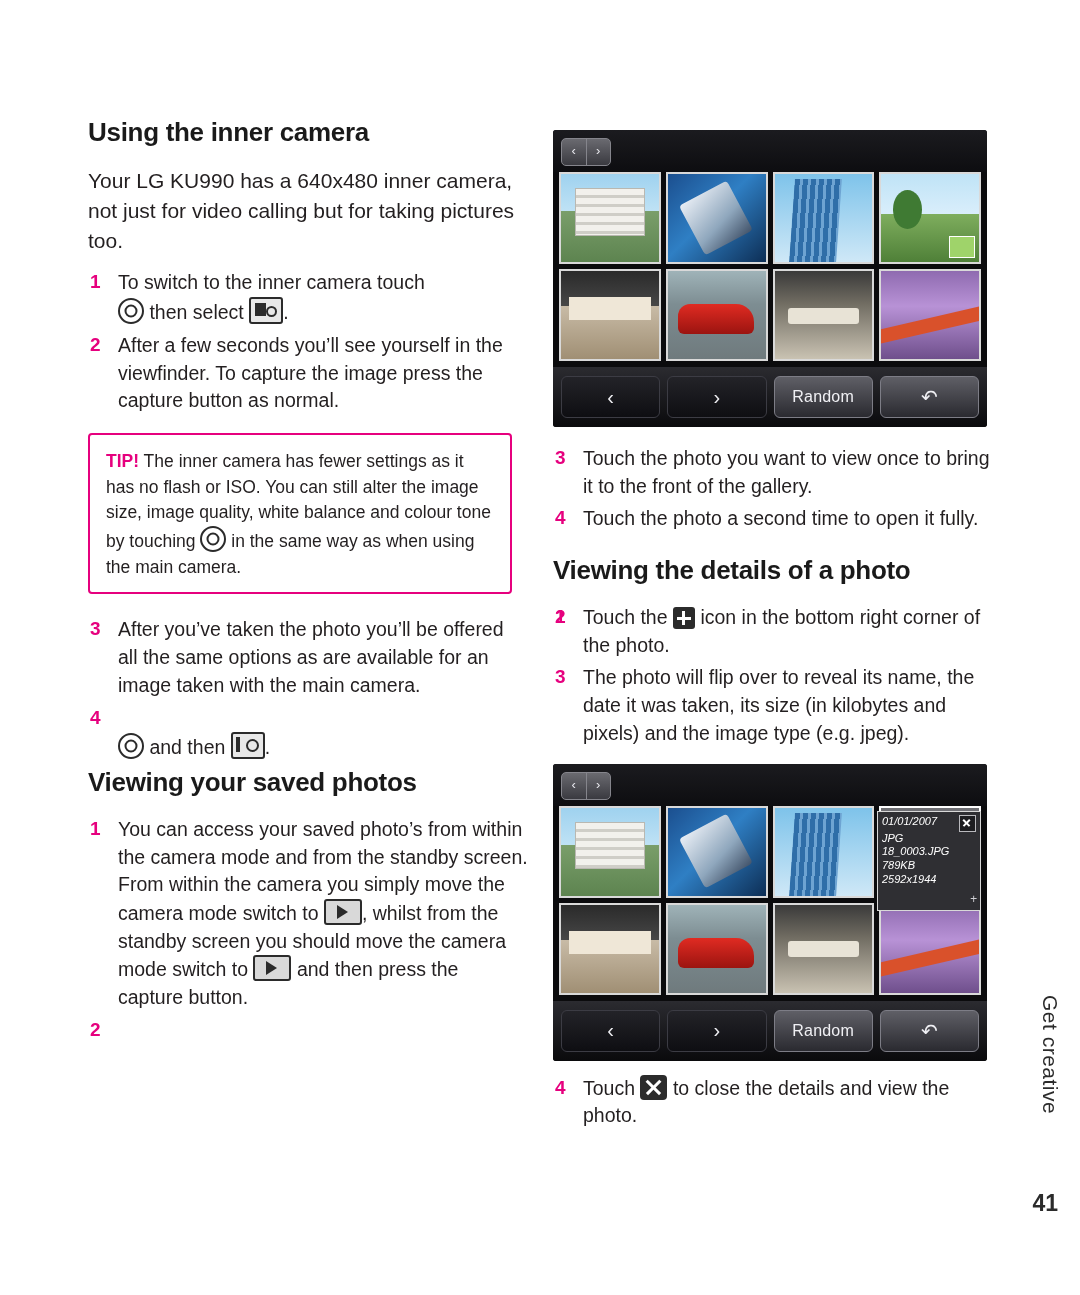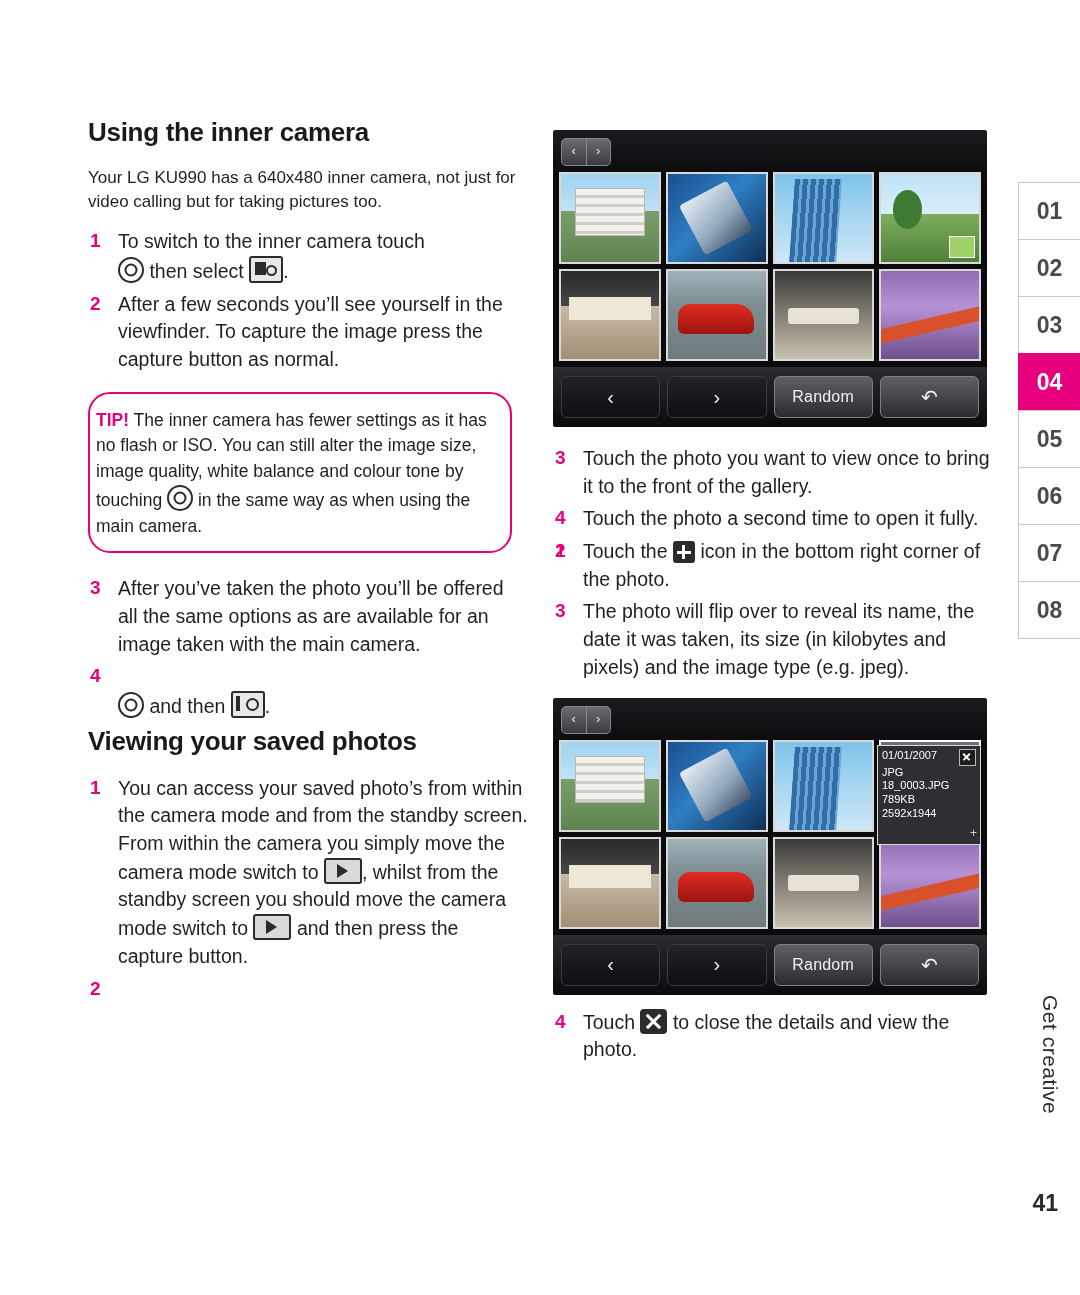--- a/index.html
+++ b/index.html
@@ -38,21 +38,21 @@
 
   
   h2.section-title {
     font-size: 26px;
     font-weight: bold;
     margin: 0 0 18px 0;
     letter-spacing: -0.3px;
     color: #1a1a1a;
   }
   p.body {
-    font-size: 17px;
+    font-size: 21px;
     line-height: 1.42;
     margin: 0 0 14px 0;
     color: #231f20;
   }
   ol.steps {
     list-style: none;
     margin: 0;
     padding: 0;
   }
   ol.steps li {
@@ -68,22 +68,22 @@
     left: 2px;
     top: 0;
     color: #e6007e;
     font-weight: bold;
     font-size: 19px;
   }
 
   
   .tip-box {
     border: 2px solid #e6007e;
-    border-radius: 22px;
-    padding: 14px 16px 12px 6px;
+    border-radius: 4px;
+    padding: 14px 16px 12px 16px;
     margin: 18px 16px 22px 0;
     font-size: 17.5px;
     line-height: 1.47;
   }
   .tip-box .tip-label {
     color: #e6007e;
     font-weight: bold;
   }
 
   
@@ -377,20 +377,21 @@
     width: 104px;
     height: 100px;
     background: #2f2f33;
     border: 1px solid #d8d8d8;
     color: #ffffff;
     font-size: 11px;
     line-height: 1.25;
     padding: 3px 4px;
     box-sizing: border-box;
     font-family: "Liberation Sans", sans-serif;
+    font-style: italic;
   }
   .detail-panel .row1 {
     display: flex;
     justify-content: space-between;
     align-items: flex-start;
   }
   .detail-panel .x {
     width: 15px; height: 15px;
     background: #1d1d20;
     border: 1px solid #b9b9bd;
@@ -562,20 +563,21 @@
       <li>
         <span class="num">3</span>
         <span>Touch the photo you want to view once to bring it to the front of the gallery.</span>
       </li>
       <li>
         <span class="num">4</span>
         <span>Touch the photo a second time to open it fully.</span>
       </li>
     </ol>
 
+    <h2 class="section-title" style="margin-top:22px;">Viewing the details of a photo</h2>
 
     <ol class="steps">
       <li>
         <span class="num">1</span>
       </li>
       <li>
         <span class="num">2</span>
         <span>Touch the</span>
         <span class="ico ico-plus"></span>
         <span>icon in the bottom right corner of the photo.</span>
@@ -635,27 +637,17 @@
     <ol class="steps" style="margin-top:14px;">
       <li>
         <span class="num">4</span>
         <span>Touch</span>
         <span class="ico ico-close"></span>
         <span>to close the details and view the photo.</span>
       </li>
     </ol>
   </div>
 
-  <div class="tabs">
-    <div class="tab">01</div>
-    <div class="tab">02</div>
-    <div class="tab">03</div>
-    <div class="tab active">04</div>
-    <div class="tab">05</div>
-    <div class="tab">06</div>
-    <div class="tab">07</div>
-    <div class="tab">08</div>
-  </div>
 
   <div class="vlabel">Get creative</div>
   <div class="pageno">41</div>
 
 </div>
 
 </body></html>

